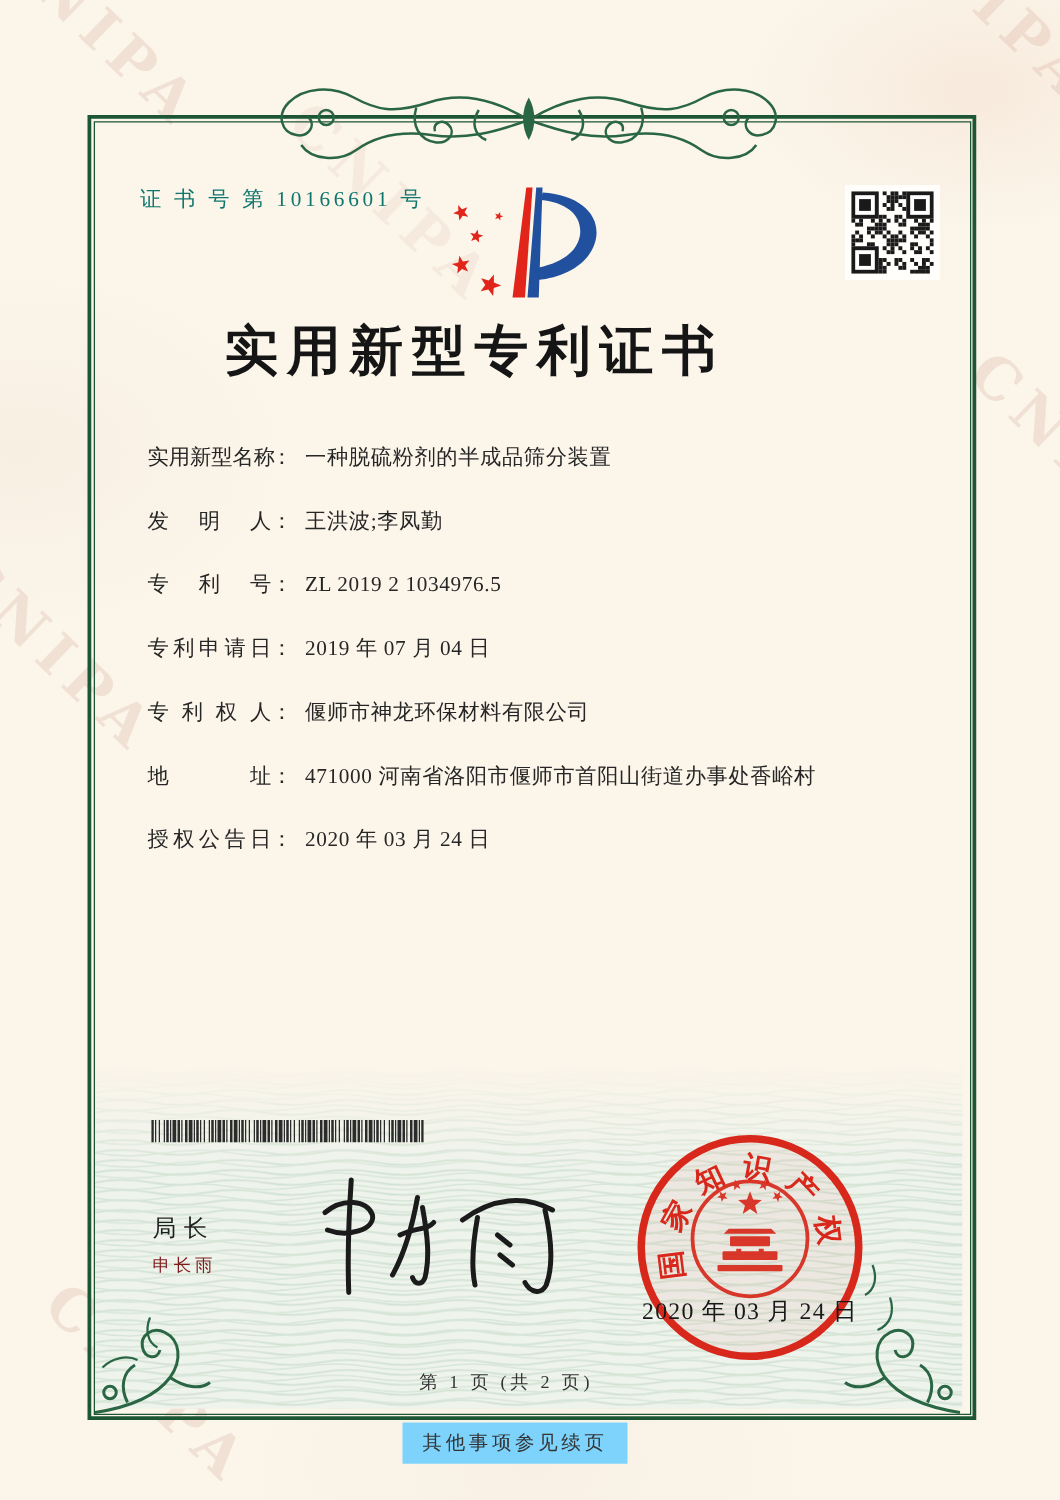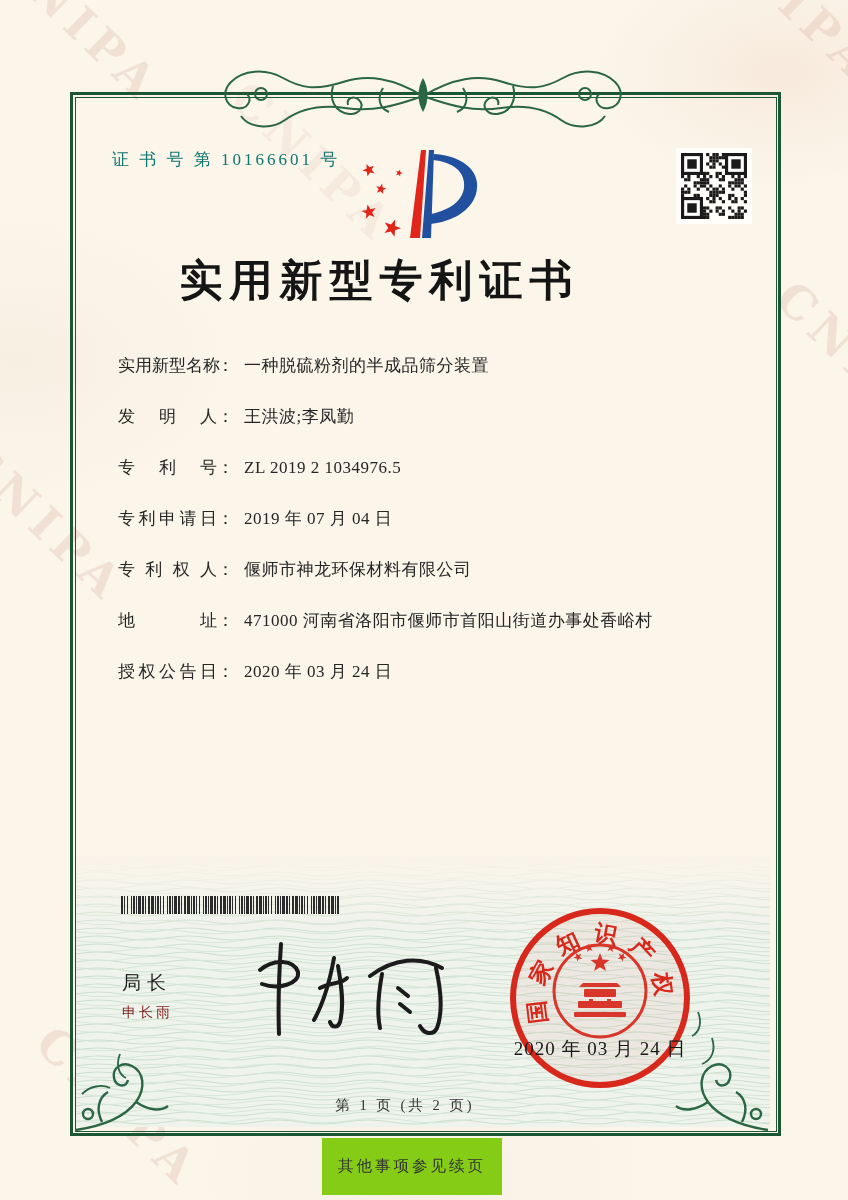--- a/index.html
+++ b/index.html
@@ -47,22 +47,22 @@
   
   .barcode{position:absolute;left:121px;top:896px;width:218px;height:18px;}
   .director-title{position:absolute;left:122px;top:970px;font-size:19px;letter-spacing:6px;color:#1e1e1e;}
   .director-name{position:absolute;left:122px;top:1004px;font-size:14px;letter-spacing:3px;color:#7f1d1d;}
   .sig{position:absolute;left:248px;top:930px;}
   .seal{position:absolute;left:505px;top:903px;}
   .seal-date{position:absolute;left:505px;top:1036px;width:190px;text-align:center;
     font-size:19px;letter-spacing:1px;color:#181818;white-space:nowrap;}
   .page-num{position:absolute;left:70px;top:1096px;width:670px;text-align:center;
     font-size:14.5px;letter-spacing:3px;color:#333;}
-  .note-box{position:absolute;left:322px;top:1138px;background:#84cc16;
-    padding:18px 16px;font-size:15.5px;letter-spacing:3px;color:#333;}
+  .note-box{position:absolute;left:322px;top:1138px;background:#7dd3fc;
+    padding:6px 16px;font-size:15.5px;letter-spacing:3px;color:#333;}
   .flourish{position:absolute;pointer-events:none;}
 </style>
 </head>
 <body>
 
 <div class="wm" style="left:-25px;top:-5px;">CNIPA</div>
 <div class="wm faint" style="left:210px;top:135px;">CNIPA</div>
 <div class="wm" style="left:690px;top:-25px;">CNIPA</div>
 <div class="wm" style="left:755px;top:335px;">CNIPA</div>
 <div class="wm" style="left:-60px;top:495px;">CNIPA</div>

